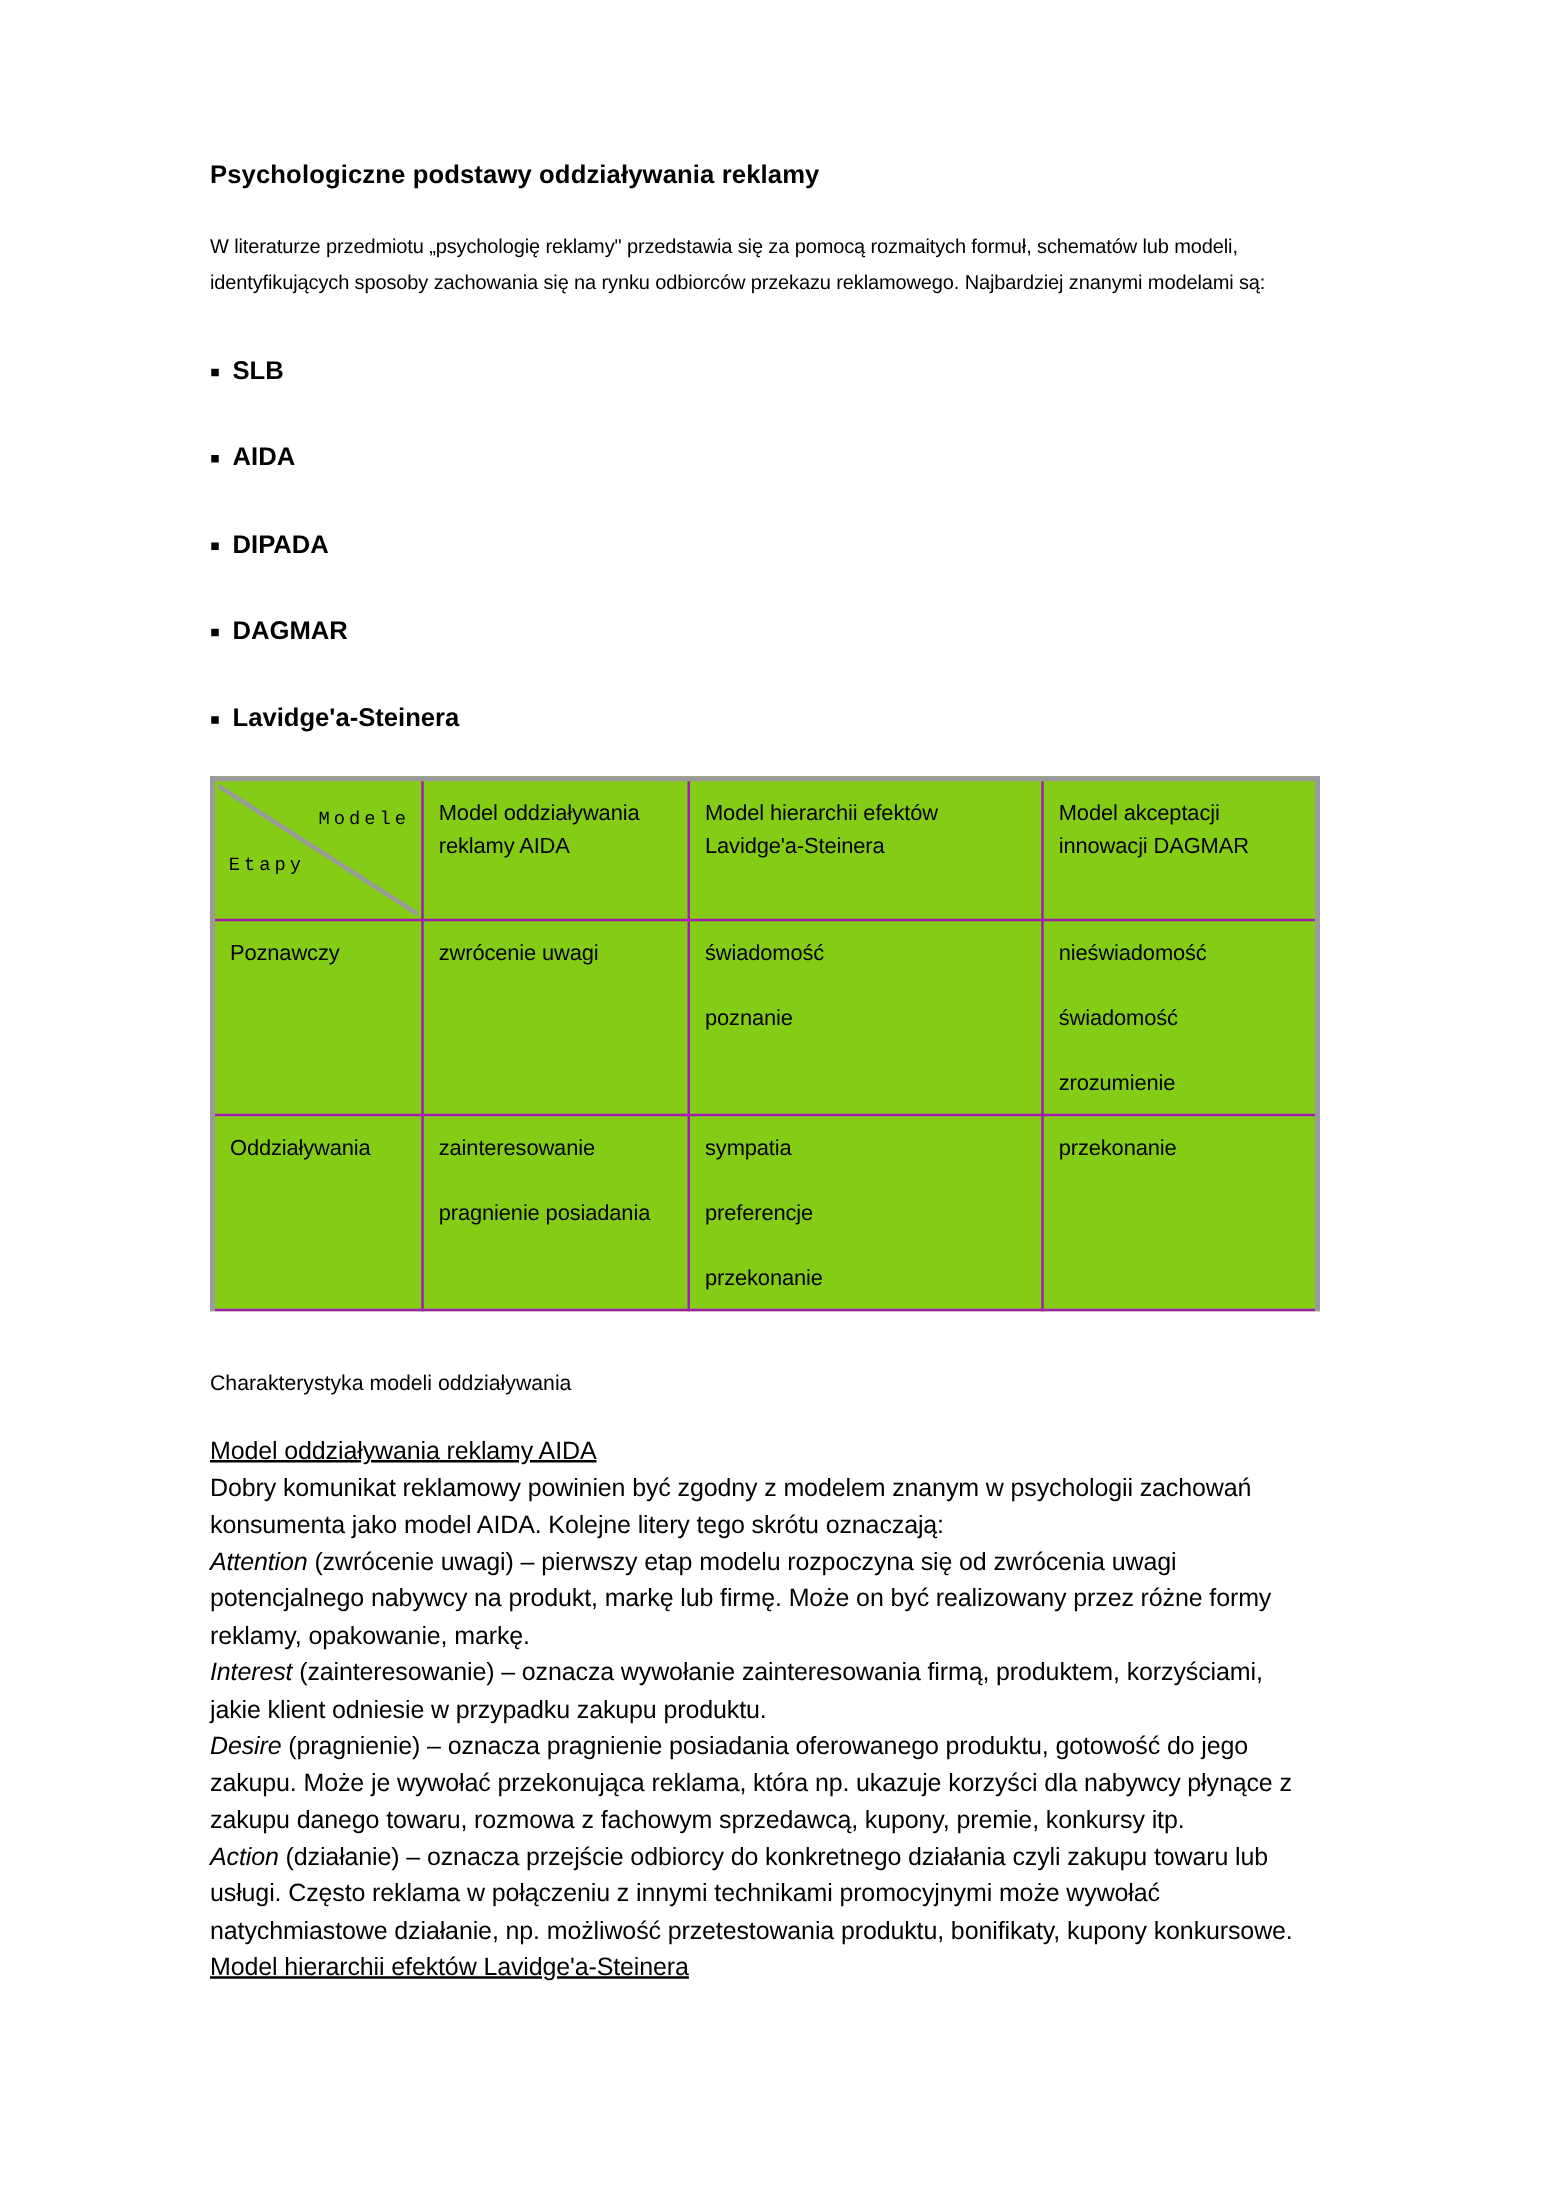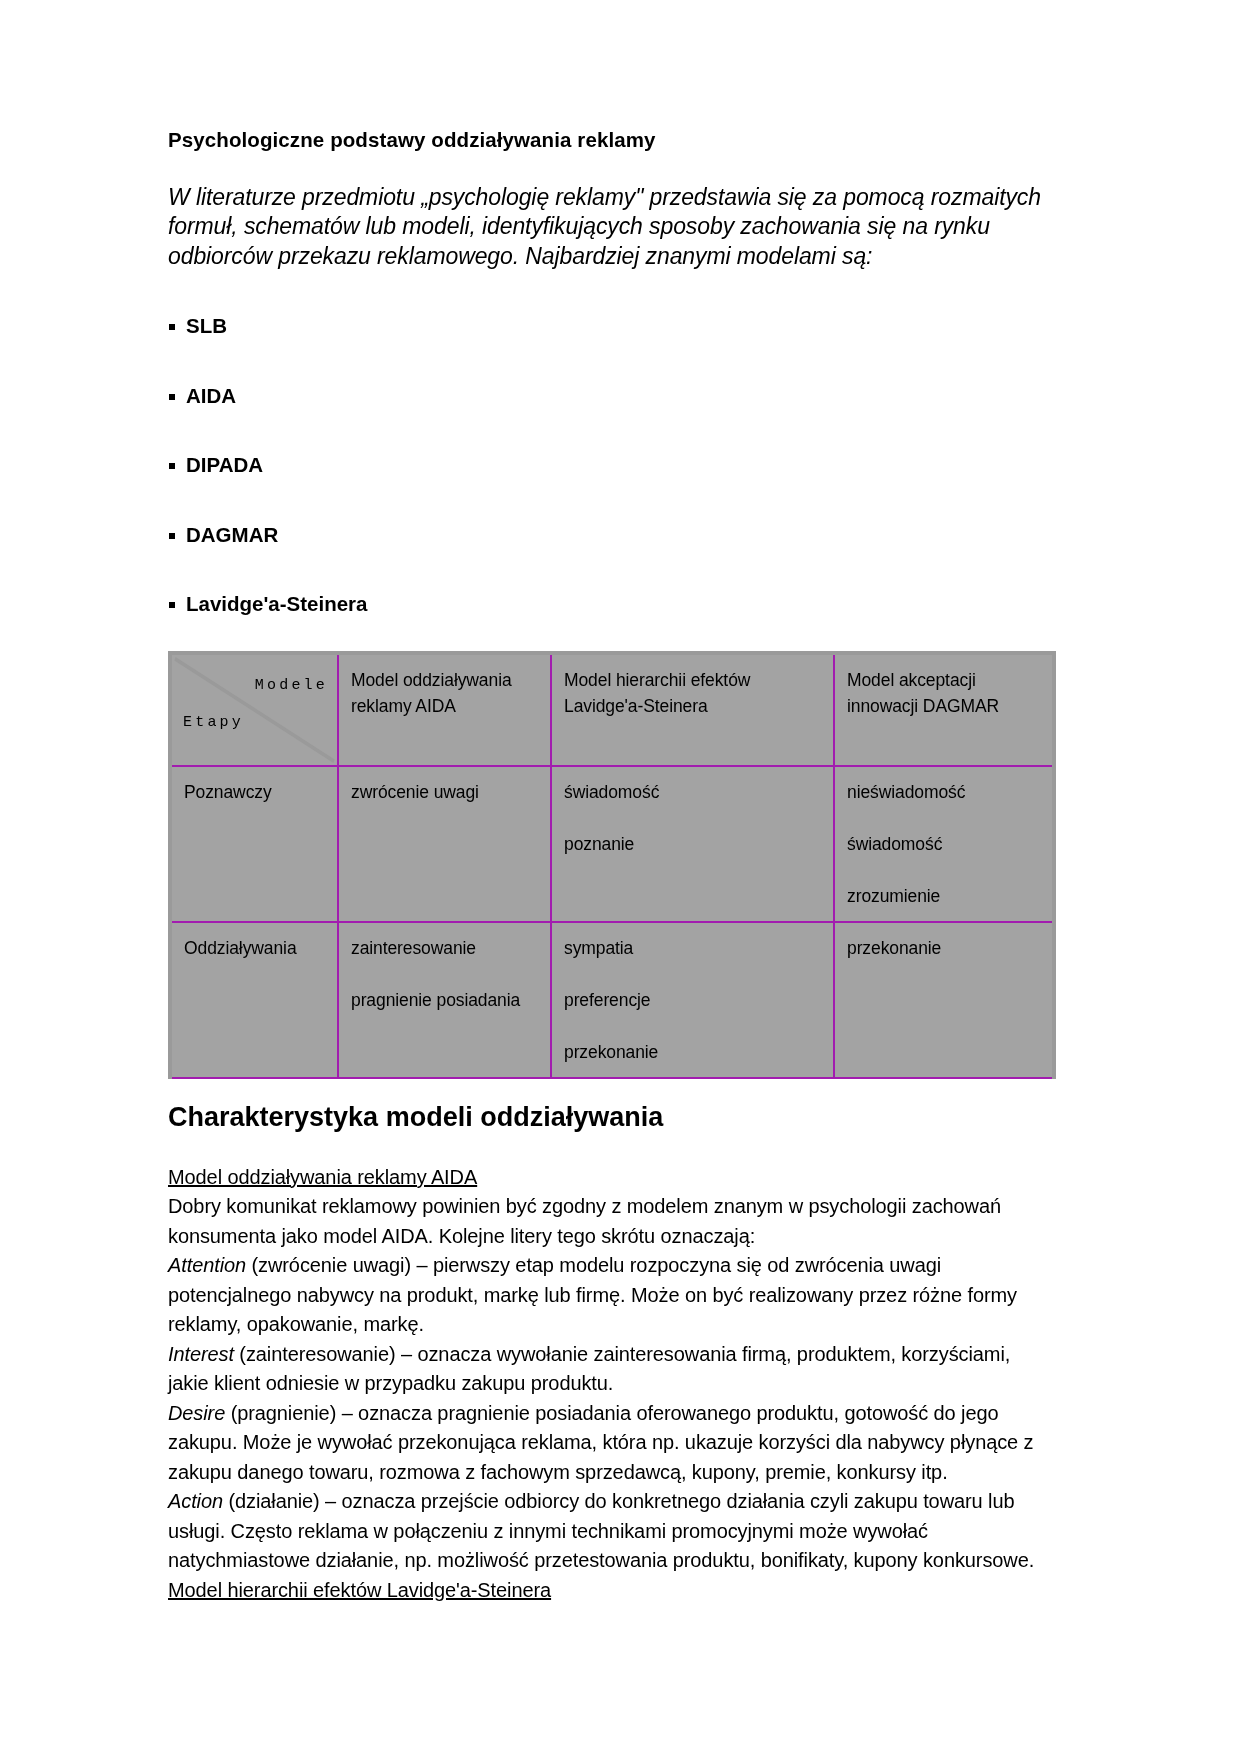--- a/index.html
+++ b/index.html
@@ -33,25 +33,24 @@
 
   h1.doc-title {
     font-size: 20.5px;
     font-weight: bold;
     letter-spacing: 0.1px;
     margin: 0 0 30px 0;
     line-height: 1.2;
   }
 
   p.para {
-    font-size: 23px;
+    font-size: 16px;
     line-height: 29.5px;
     margin: 0;
     letter-spacing: -0.1px;
-    font-style: italic;
   }
 
   ul.model-list {
     list-style: none;
     margin: 0;
     padding: 0;
   }
   ul.model-list li {
     font-size: 20.5px;
     font-weight: bold;
@@ -72,21 +71,21 @@
 
   
   .tbl-wrap {
     margin-top: 32px;
     width: 884px;
   }
   table.models {
     border-collapse: collapse;
     width: 884px;
     table-layout: fixed;
-    background: #a3a3a3;
+    background: #84cc16;
   }
   table.models td {
     border: 2px solid #a21caf;
     vertical-align: top;
     padding: 12px 12px 12px 12px;
     font-size: 17.5px;
     line-height: 26px;
     letter-spacing: -0.1px;
   }
   table.models .outer-l { border-left: 4px solid #9a9a9a; }
@@ -136,23 +135,23 @@
   .cellblock .line:last-child { margin-bottom: 0; }
 
   .center-cell { text-align: center; }
   .pad-top-sm { padding-top: 24px; }
   .tall-a { height: 118px; }
   .tall-b { height: 138px; }
   .short-c { height: 56px; }
 
   
   h2.sec-title {
-    font-size: 27px;
-    font-weight: bold;
-    margin: 22px 0 0 0;
+    font-size: 17px;
+    font-weight: normal;
+    margin: 48px 0 0 0;
     line-height: 1.2;
   }
   .underline-head {
     font-size: 20px;
     line-height: 29.5px;
     text-decoration: underline;
     letter-spacing: -0.1px;
   }
   .body-block {
     font-size: 20px;

